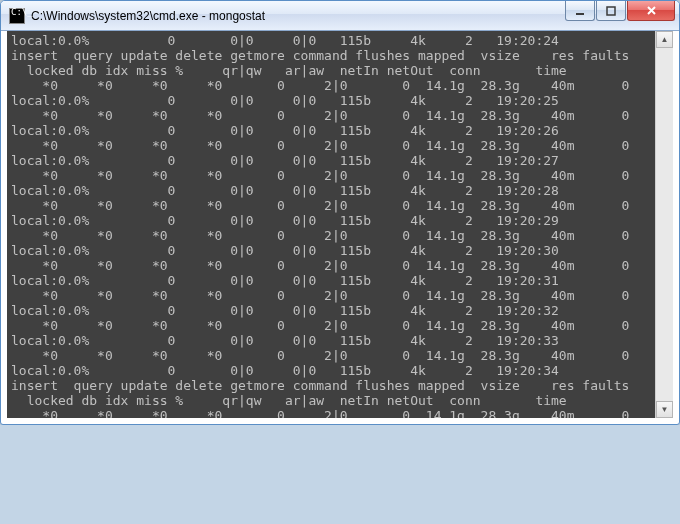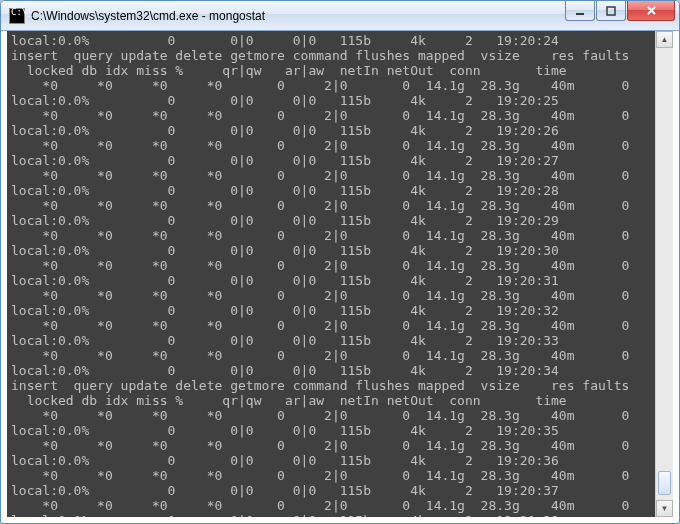--- a/index.html
+++ b/index.html
@@ -1,16 +1,16 @@
 <!DOCTYPE html>
 <html><head>
 <meta charset="utf-8">
 <style>
   html,body{margin:0;padding:0;font-family:"Segoe UI",Tahoma,sans-serif;background:#c3d5e6;}
-  .window{width:680px;height:524px;box-sizing:border-box;background:#fff;border:1px solid #5a8ec6;border-radius:5px 5px 3px 3px;overflow:hidden;position:relative;box-shadow:0 0 8px rgba(0,0,0,.25);}
+  .window{width:680px;height:425px;box-sizing:border-box;background:#fff;border:1px solid #5a8ec6;border-radius:5px 5px 3px 3px;overflow:hidden;position:relative;box-shadow:0 0 8px rgba(0,0,0,.25);}
   .titlebar{height:29px;display:flex;align-items:center;background:linear-gradient(to bottom,#f3f8ff 0%,#dfe9f7 45%,#cfdbef 46%,#e7effb 100%);border-bottom:1px solid #8ba8cc;position:relative;}
   .titlebar .icon{width:16px;height:16px;margin:0 6px 0 8px;background:#000;border:1px solid #888;box-sizing:border-box;position:relative;}
   .titlebar .icon::after{content:"C:\\_";position:absolute;top:-1px;left:1px;font:9px/1 Consolas,monospace;color:#fff;}
   .titlebar .title{font-size:12px;color:#000;white-space:nowrap;}
   .winbtns{position:absolute;right:4px;top:0;display:flex;gap:1px;}
   .winbtn{width:28px;height:19px;border:1px solid #6d87a8;border-top:none;border-radius:0 0 3px 3px;background:linear-gradient(to bottom,#f6f9fe 0%,#dce7f5 49%,#cad9ed 50%,#e5eefb 100%);display:flex;align-items:center;justify-content:center;}
   .winbtn.close{width:46px;background:linear-gradient(to bottom,#f5a2a0 0%,#e9706c 49%,#d94b45 50%,#e76b62 100%);border-color:#a93832;}
   .winbtn svg{display:block;}
   .client{position:absolute;top:30px;left:6px;right:6px;bottom:6px;display:flex;}
   .terminal{flex:1;background:#404040;color:#c0c0c0;font:13px/15px Consolas,"Lucida Console",monospace;padding:2px 0 2px 4px;overflow:hidden;white-space:pre;letter-spacing:0;}

